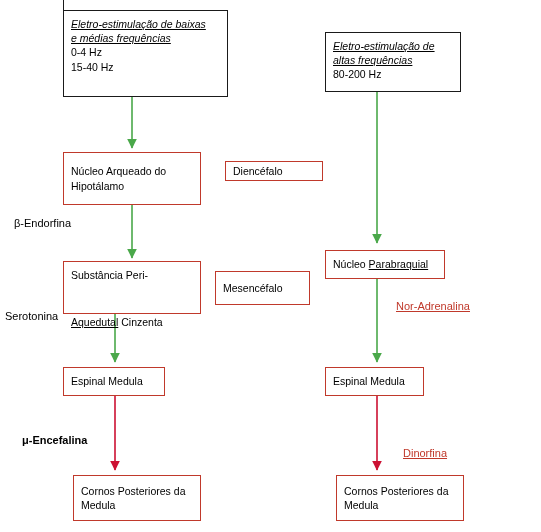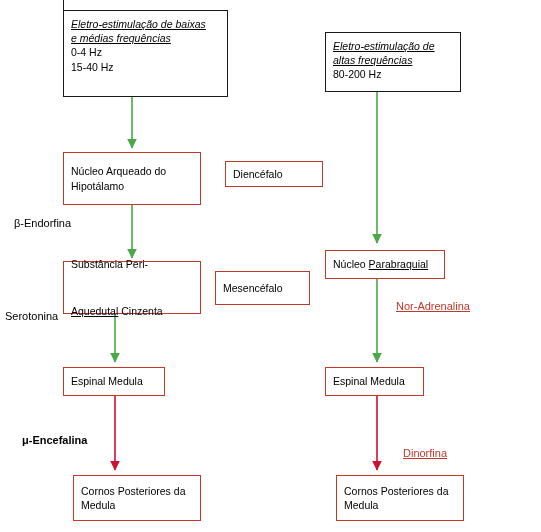--- a/index.html
+++ b/index.html
@@ -105,29 +105,29 @@
     <span class="line ital-underline">Eletro-estimulação de</span>
     <span class="line ital-underline">altas frequências</span>
     <span class="line">80-200 Hz</span>
   </div>
 
   <div class="box" style="left:63px; top:152px; width:138px; height:53px; display:flex; flex-direction:column; justify-content:center;">
     <span class="line">Núcleo Arqueado do</span>
     <span class="line">Hipotálamo</span>
   </div>
 
-  <div class="box" style="left:225px; top:161px; width:98px; height:26px; display:flex; align-items:center;">
+  <div class="box" style="left:225px; top:161px; width:98px; height:20px; display:flex; align-items:center;">
     <span class="line">Diencéfalo</span>
   </div>
 
   <div class="box" style="left:325px; top:250px; width:120px; height:29px; display:flex; align-items:center;">
     <span class="line">Núcleo <span class="underline" title="Núcleo Parabraquial">Parabraquial</span></span>
   </div>
 
-  <div class="box" style="left:63px; top:261px; width:138px; height:53px; display:flex; flex-direction:column; justify-content:center;gap:33px;">
+  <div class="box" style="left:63px; top:261px; width:138px; height:53px; display:flex; flex-direction:column; justify-content:flex-start;gap:33px;">
     <span class="line">Substância Peri-</span>
     <span class="line"><span class="underline">Aquedutal</span> Cinzenta</span>
   </div>
 
   <div class="box" style="left:215px; top:271px; width:95px; height:34px; display:flex; align-items:center;">
     <span class="line">Mesencéfalo</span>
   </div>
 
   <div class="box" style="left:63px; top:367px; width:102px; height:29px; display:flex; align-items:center;">
     <span class="line">Espinal Medula</span>

